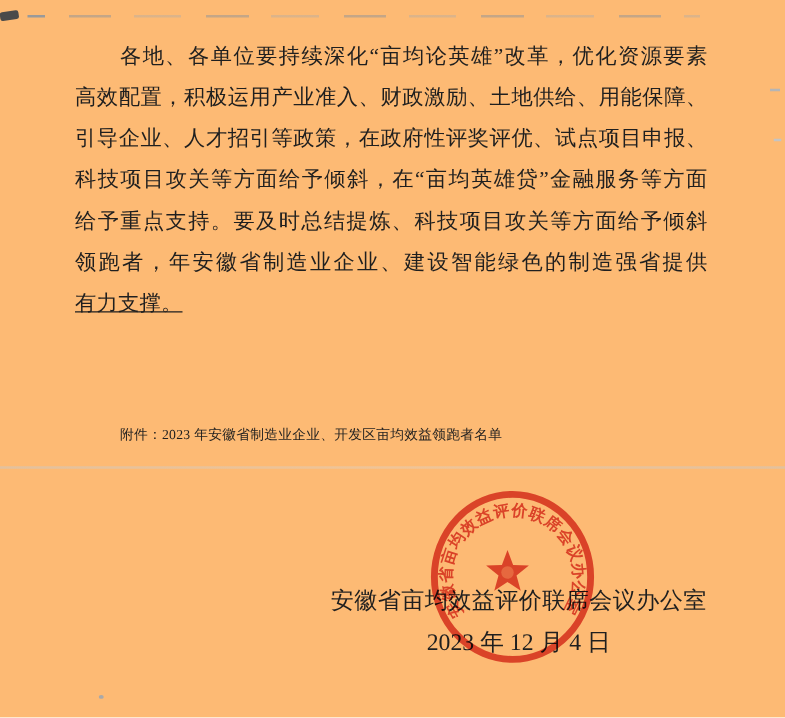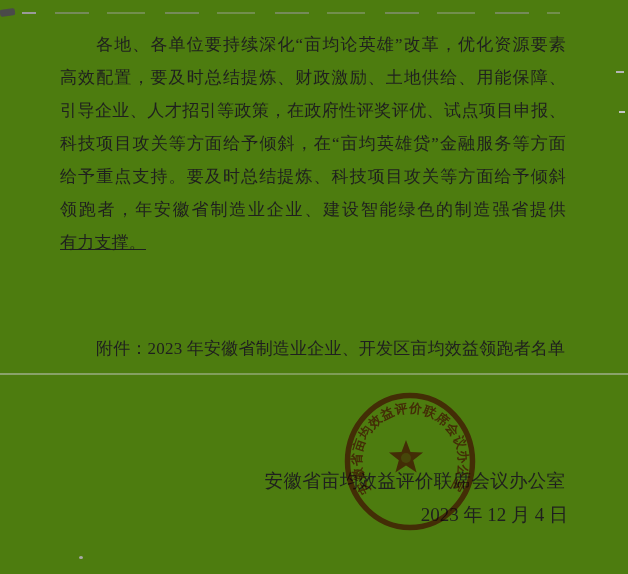--- a/index.html
+++ b/index.html
@@ -1,21 +1,21 @@
 <!DOCTYPE html>
 <html><head>
 <meta charset="utf-8">
 <style>
   * { margin: 0; padding: 0; box-sizing: border-box; }
   html, body { background: #ffffff; }
   .page {
     position: relative;
     width: 628px;
     height: 574px;
-    background: #4d7c0f;
+    background: #fdba74;
     overflow: hidden;
     font-family: "Liberation Serif", "DejaVu Serif", serif;
     color: #1f1f1f;
   }
   
   .artifact { position: absolute; pointer-events: none; }
   .top-line {
     left: 55px; top: 12px; width: 505px; height: 2px;
     background: repeating-linear-gradient(90deg,
       rgba(150,150,150,.55) 0 34px, rgba(150,150,150,0) 34px 52px,
@@ -49,39 +49,38 @@
     text-align-last: justify;
     white-space: nowrap;
   }
   .line.indent { padding-left: 36px; }
   .line.flush { text-align-last: left; text-decoration: underline; }
 
   .attachment {
     position: absolute;
     left: 96px; top: 332px; width: 500px;
     height: 33px; line-height: 33px;
-    font-size: 17px; letter-spacing: 0.2px;
+    font-size: 11px; letter-spacing: 0.2px;
     white-space: nowrap;
   }
 
   
   .sign-block {
     position: absolute;
     left: 262px; top: 468px; width: 306px;
     text-align: center;
   }
   .sign-office {
     font-size: 18.5px; line-height: 26px;
     white-space: nowrap; letter-spacing: 0.3px;
   }
   .sign-date {
     margin-top: 9px;
     font-size: 19px; line-height: 24px;
     white-space: nowrap;
-    text-align: right;
   }
 
   
   .seal {
     position: absolute;
     left: 339px; top: 388px; width: 142px; height: 148px;
     mix-blend-mode: multiply;
     opacity: 0.88;
     pointer-events: none;
   }
@@ -98,21 +97,21 @@
   <div class="artifact top-line"></div>
   <div class="artifact corner-mark"></div>
   <div class="artifact corner-dash"></div>
   <div class="artifact mid-line"></div>
   <div class="artifact edge-tick-1"></div>
   <div class="artifact edge-tick-2"></div>
   <div class="artifact bottom-dot"></div>
 
   <div class="body-text">
     <div class="line indent">各地、各单位要持续深化“亩均论英雄”改革，优化资源要素</div>
-    <div class="line">高效配置，要及时总结提炼、财政激励、土地供给、用能保障、</div>
+    <div class="line">高效配置，积极运用产业准入、财政激励、土地供给、用能保障、</div>
     <div class="line">引导企业、人才招引等政策，在政府性评奖评优、试点项目申报、</div>
     <div class="line">科技项目攻关等方面给予倾斜，在“亩均英雄贷”金融服务等方面</div>
     <div class="line">给予重点支持。要及时总结提炼、科技项目攻关等方面给予倾斜</div>
     <div class="line">领跑者，年安徽省制造业企业、建设智能绿色的制造强省提供</div>
     <div class="line flush">有力支撑。</div>
   </div>
 
   <div class="attachment">附件：2023 年安徽省制造业企业、开发区亩均效益领跑者名单</div>
 
   <div class="sign-block">

